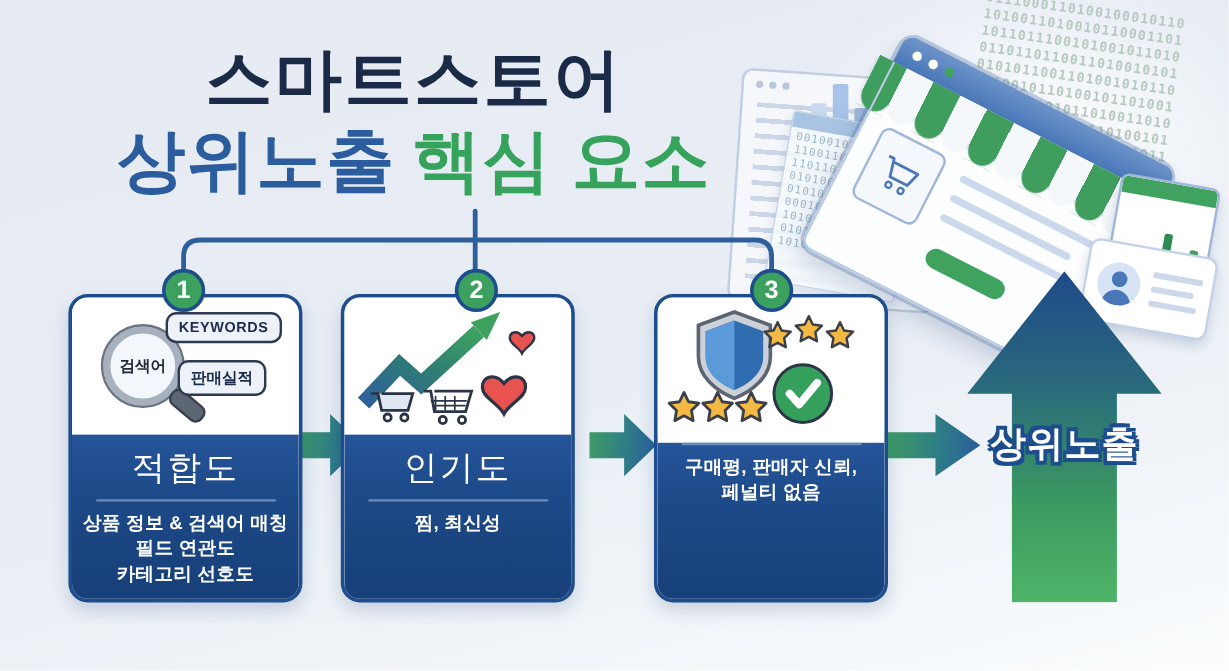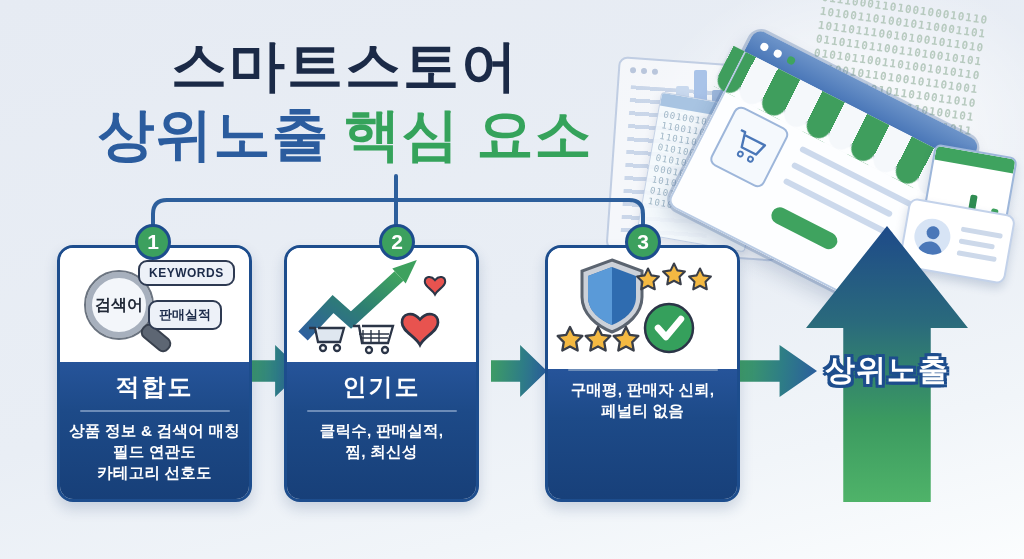--- a/index.html
+++ b/index.html
@@ -20,28 +20,28 @@
   .badge{position:absolute;width:36px;height:36px;border-radius:50%;
     background:#3ca05e;border:3px solid #1d4d8d;color:#fff;font-size:21px;font-weight:800;
     display:flex;align-items:center;justify-content:center;z-index:6;box-sizing:border-box;}
   
   .card{position:absolute;top:245px;width:195px;height:257px;box-sizing:border-box;
     border:3px solid #1d4d8d;border-radius:16px;background:#fff;overflow:hidden;z-index:5;
     box-shadow:0 7px 14px rgba(25,60,110,.18);}
   .card-top{height:114px;background:#fff;position:relative;}
   .card-bottom{height:140px;background:linear-gradient(180deg,#26549a 0%,#1d4a88 35%,#173f78 100%);
     color:#fff;text-align:center;}
-  .card-title{font-size:24px;font-weight:700;padding-top:9px;letter-spacing:2px;}
+  .card-title{font-size:28px;font-weight:400;padding-top:9px;letter-spacing:2px;}
   .card-divider{width:150px;height:2px;background:#6c8cb8;margin:7px auto 8px auto;border-radius:1px;}
   .card-lines{font-size:15.5px;font-weight:600;line-height:21px;letter-spacing:.2px;}
   
   .mag{position:absolute;left:26px;top:24px;width:54px;height:54px;border-radius:50%;
     background:#f3f6fa;border:6px solid #a7b0bd;outline:2px solid #6b7480;box-sizing:content-box;
     display:flex;align-items:center;justify-content:center;}
-  .mag-label{font-size:16px;font-weight:700;color:#222a38;}
+  .mag-label{font-size:13px;font-weight:700;color:#222a38;}
   .mag-handle{position:absolute;left:79px;top:82px;width:30px;height:12px;background:#5d6673;
     border:2px solid #39414e;border-radius:7px;transform:rotate(40deg);}
   .pill{position:absolute;border:2.5px solid #2e3a52;background:#edf1f8;border-radius:9px;
     font-size:12px;font-weight:700;color:#1c2b4a;padding:4px 9px;white-space:nowrap;}
   .pill-top{left:78px;top:12px;letter-spacing:.5px;}
   .pill-bottom{left:88px;top:52px;font-size:13px;}
   .icon-svg{position:absolute;left:0;top:0;}
   
   .flow-arrow{position:absolute;top:344px;height:54px;z-index:4;
     background:linear-gradient(95deg,#3f9e63 0%,#2e7d86 55%,#2b5c9e 100%);
@@ -269,21 +269,20 @@
             <circle cx="98" cy="102" r="3" fill="#fff"></circle>
         </g>
         <path d="M0,10 C-3,4 -12,1 -12,-5 C-12,-11 -5,-13 0,-7 C5,-13 12,-11 12,-5 C12,1 3,4 0,10 Z" transform="translate(148,38) scale(0.85)" fill="#e8534f" stroke="#2b3547" stroke-width="2.4"></path>
         <path d="M0,10 C-3,4 -12,1 -12,-5 C-12,-11 -5,-13 0,-7 C5,-13 12,-11 12,-5 C12,1 3,4 0,10 Z" transform="translate(133,82) scale(1.5)" fill="#e8534f" stroke="#2b3547" stroke-width="1.8"></path>
       </svg>
     </div>
     <div class="card-bottom">
       <div class="card-title">인기도</div>
       <div class="card-divider"></div>
       <div class="card-lines">
-        <div>클릭수, 판매실적,</div>
         <div>찜, 최신성</div>
       </div>
     </div>
   </div>
 
   <div class="card" style="left:545px">
     <div class="card-top">
       <svg class="icon-svg" width="189" height="114" viewBox="0 0 189 114">
         <defs>
           <clipPath id="shieldclip">

